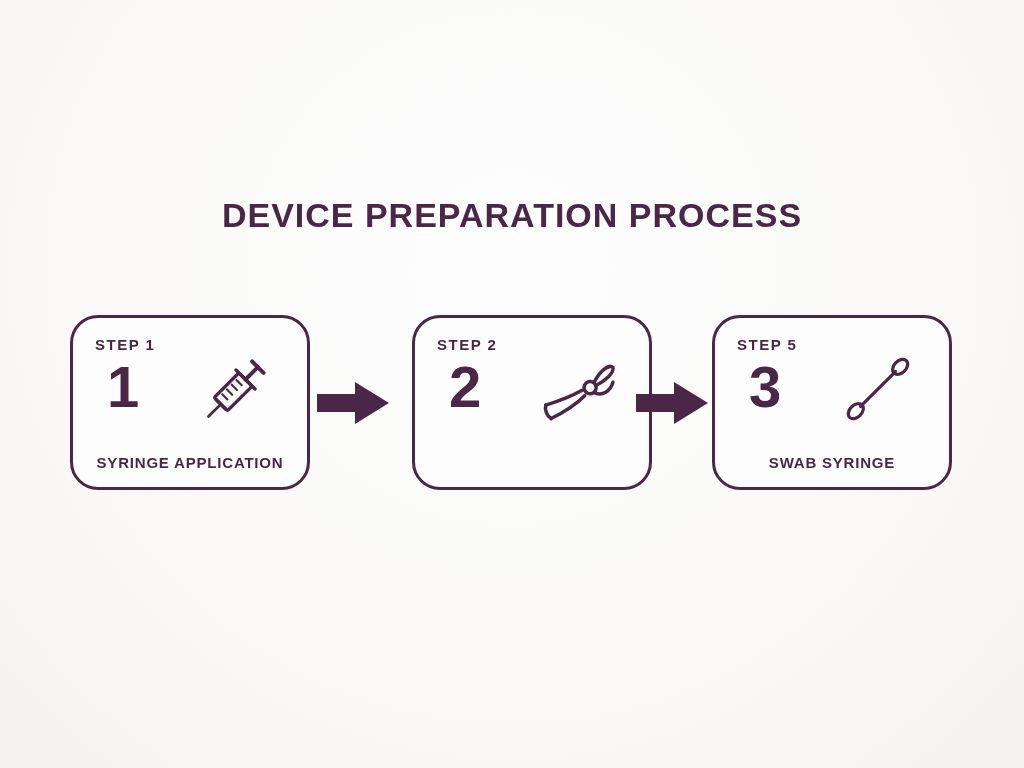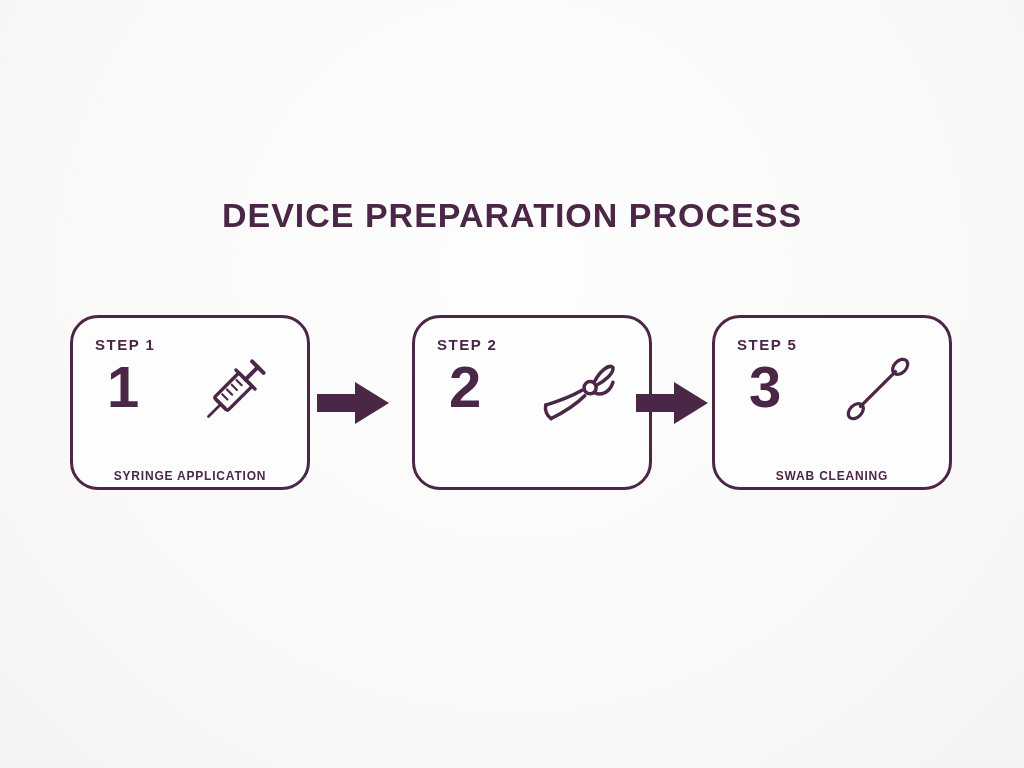--- a/index.html
+++ b/index.html
@@ -70,23 +70,23 @@
   }
   .step-icon svg {
     width: 100%;
     height: 100%;
     stroke: #4b2747;
   }
   .step-caption {
     position: absolute;
     left: 10px;
     right: 10px;
-    bottom: 4px;
+    bottom: 16px;
     text-align: center;
-    font-size: 12px;
+    font-size: 15px;
     font-weight: bold;
     letter-spacing: 0.8px;
     color: #4b2747;
   }
   .flow-arrow {
     position: absolute;
     top: 377px;
     width: 74px;
     height: 52px;
   }
@@ -159,16 +159,16 @@
   <div class="step-card pos-3">
     <div class="step-label">STEP 5</div>
     <div class="step-number">3</div>
     <div class="step-icon">
       <svg viewBox="0 0 64 64" fill="none" stroke-linecap="round" stroke-linejoin="round" stroke-width="2.4">
         <line x1="19" y1="45" x2="45" y2="19"></line>
         <ellipse cx="48.5" cy="15.5" rx="6.5" ry="4.5" transform="rotate(-45 48.5 15.5)"></ellipse>
         <ellipse cx="15.5" cy="48.5" rx="6.5" ry="4.5" transform="rotate(-45 15.5 48.5)"></ellipse>
       </svg>
     </div>
-    <div class="step-caption">SWAB CLEANING</div>
+    <div class="step-caption">SWAB SYRINGE</div>
   </div>
 
 </div>
 
 </body></html>

